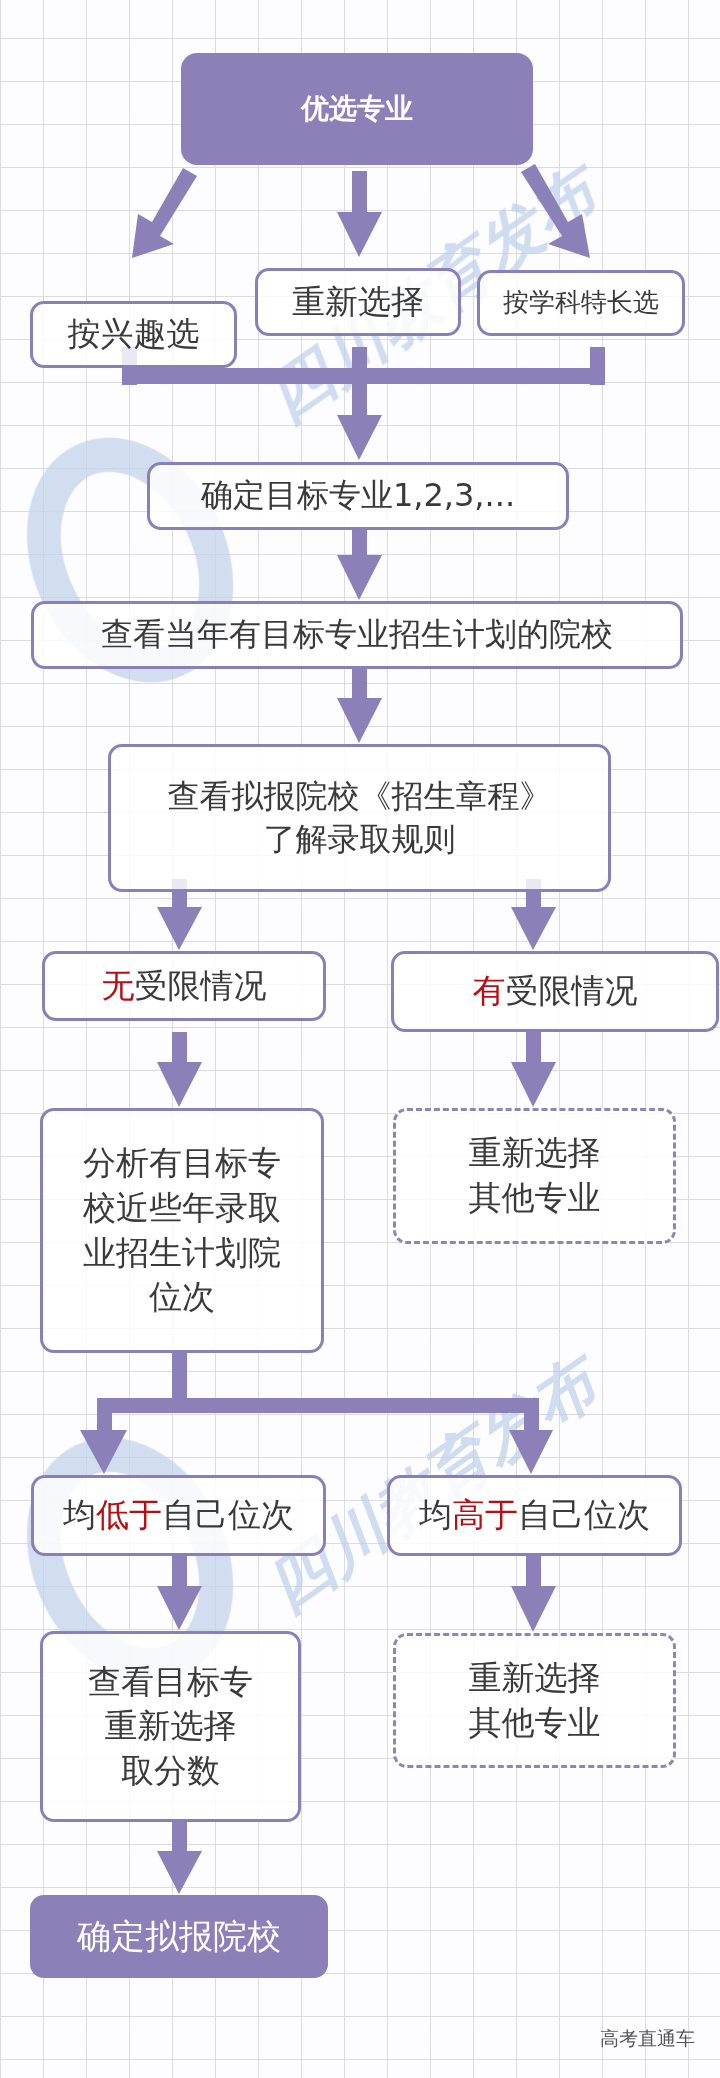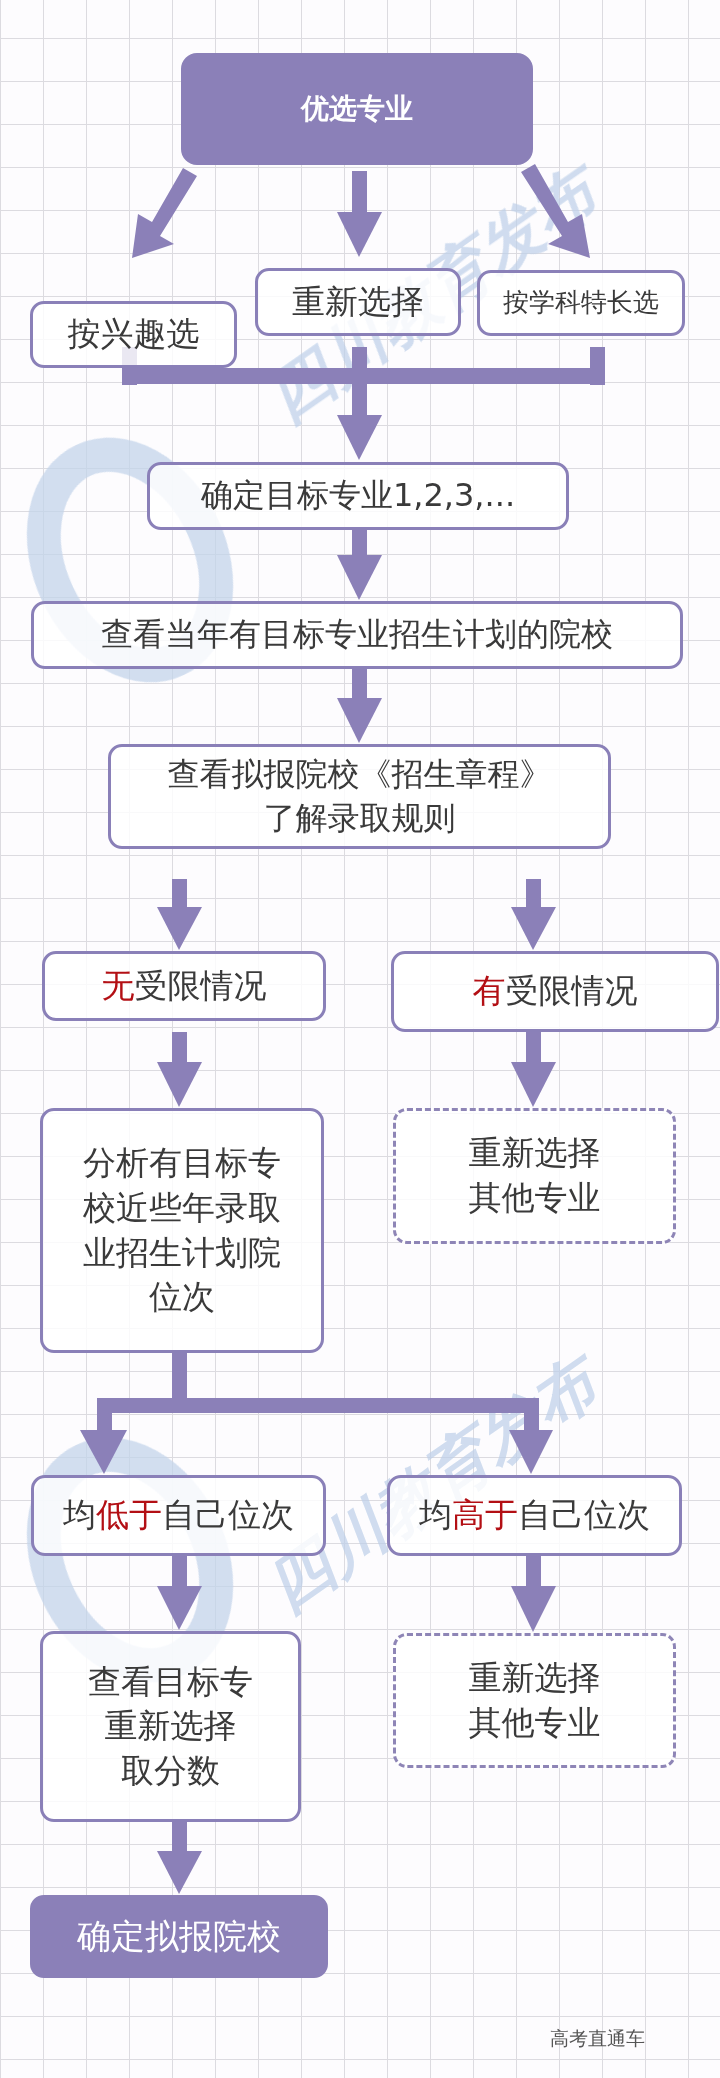--- a/index.html
+++ b/index.html
@@ -20,21 +20,21 @@
     color: #3a3a3a; display: flex; align-items: center; justify-content: center;
     text-align: center; z-index: 3;
   }
   .box.solid { background: #8b80b8; border-color: #8b80b8; color: #ffffff; }
   .box.dashed { border-style: dashed; border-width: 3px; border-color: #8e85b6; }
   .lbl { display: block; line-height: 1.35; }
   .red { color: #b30f14; }
   .wm { position: absolute; z-index: 1; pointer-events: none; }
   svg.flow { position: absolute; left: 0; top: 0; z-index: 2; }
   .footer-mark {
-    position: absolute; left: 550px; top: 2026px; font-size: 19px; color: #555;
+    position: absolute; left: 600px; top: 2026px; font-size: 19px; color: #555;
     z-index: 3; letter-spacing: 0px;
   }
 </style>
 </head>
 <body>
 
 <svg class="wm" width="720" height="2078" viewBox="0 0 720 2078">
   <g fill="#c3d4ea" opacity="0.75">
     <ellipse cx="130" cy="560" rx="80" ry="110" transform="rotate(-25 130 560)" fill="none" stroke="#c3d4ea" stroke-width="34"></ellipse>
     <ellipse cx="130" cy="1560" rx="80" ry="110" transform="rotate(-25 130 1560)" fill="none" stroke="#c3d4ea" stroke-width="34"></ellipse>
@@ -116,21 +116,21 @@
 </div>
 
 <div class="box" style="left:147px; top:462px; width:422px; height:68px;">
   <span class="lbl" style="font-size:32px;">确定目标专业1,2,3,...</span>
 </div>
 
 <div class="box" style="left:31px; top:601px; width:652px; height:68px;">
   <span class="lbl" style="font-size:32px;">查看当年有目标专业招生计划的院校</span>
 </div>
 
-<div class="box" style="left:108px; top:744px; width:503px; height:105px; flex-direction:column;">
+<div class="box" style="left:108px; top:744px; width:503px; height:148px; flex-direction:column;">
   <span class="lbl" style="font-size:32px;">查看拟报院校《招生章程》</span>
   <span class="lbl" style="font-size:32px;">了解录取规则</span>
 </div>
 
 <div class="box" style="left:42px; top:951px; width:284px; height:70px;">
   <span class="lbl" style="font-size:33px;"><span class="red">无</span><span>受限情况</span></span>
 </div>
 <div class="box" style="left:391px; top:951px; width:328px; height:81px;">
   <span class="lbl" style="font-size:33px;"><span class="red">有</span><span>受限情况</span></span>
 </div>

